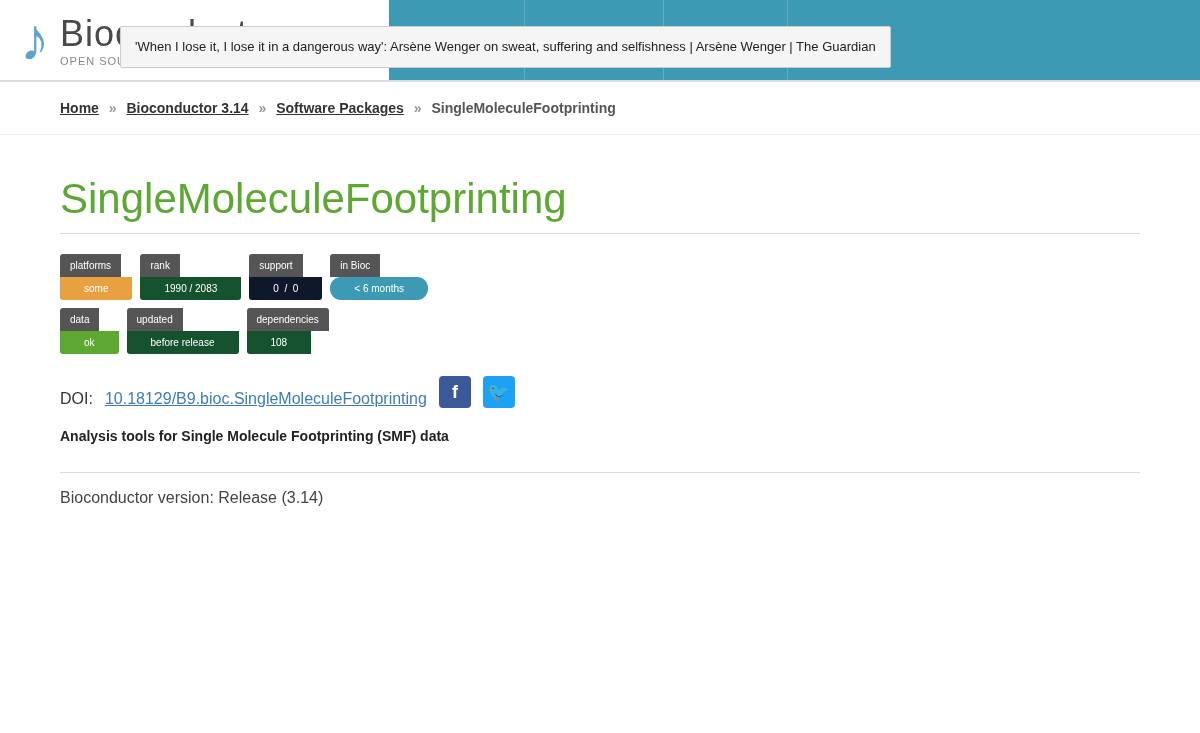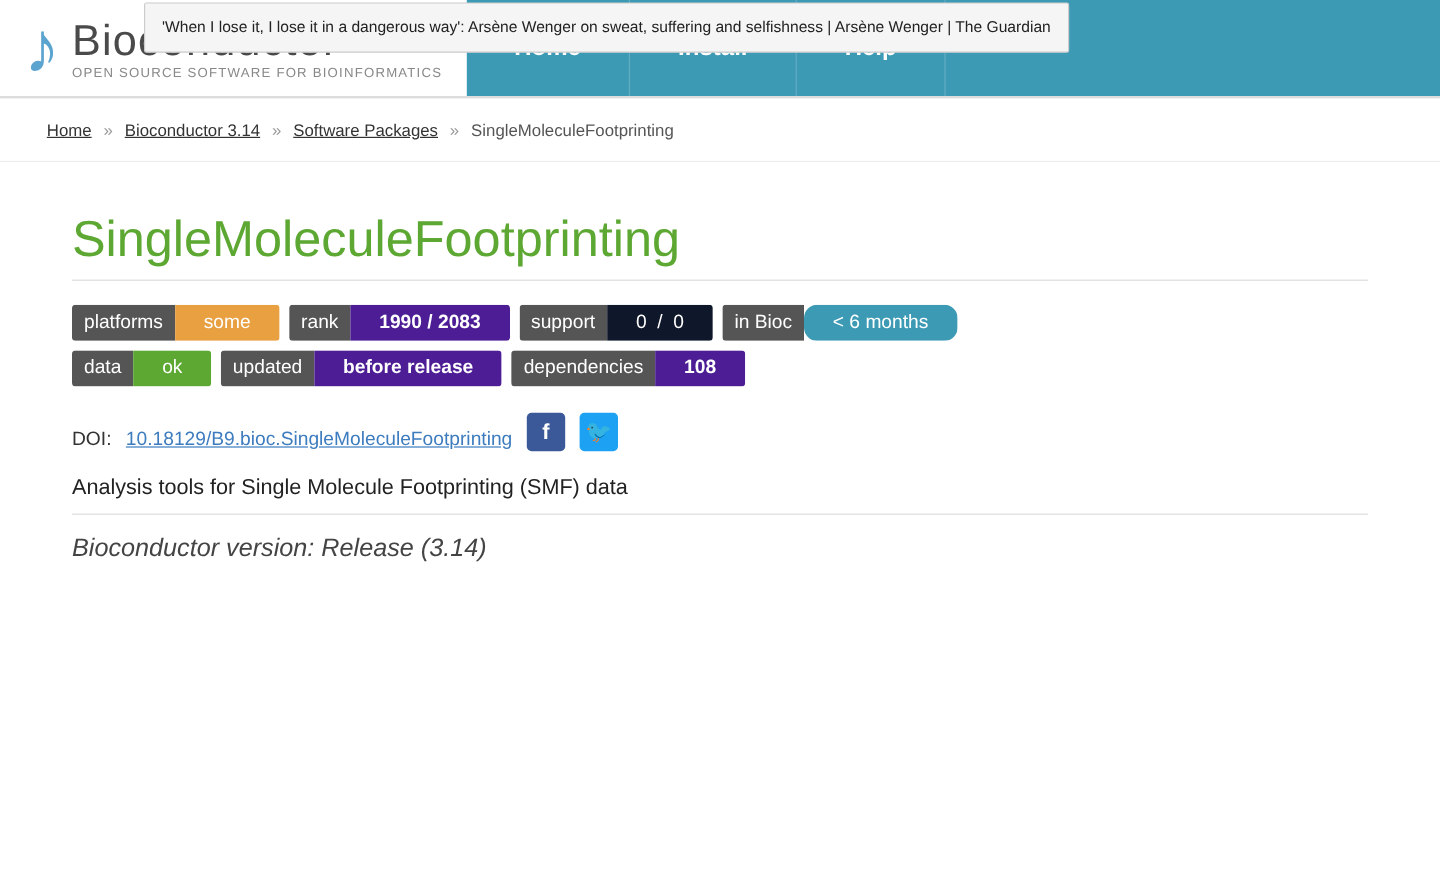--- a/index.html
+++ b/index.html
@@ -1,21 +1,21 @@
 <!DOCTYPE html>
 <html><head>
   <meta charset="utf-8">
   <style>
     * { margin: 0; padding: 0; box-sizing: border-box; }
     body { font-family: Arial, sans-serif; background: #fff; color: #333; }
 
     
     .tooltip {
       position: absolute;
-      top: 2px;
+      top: 26px;
       left: 120px;
       background: #f5f5f5;
       border: 1px solid #ccc;
       padding: 10px 14px;
       font-size: 13px;
       color: #222;
       max-width: 780px;
       z-index: 100;
       line-height: 1.5;
       border-radius: 2px;
@@ -73,24 +73,25 @@
       color: #fff;
       font-size: 20px;
       font-weight: bold;
       cursor: pointer;
       text-decoration: none;
       border-right: 1px solid rgba(255,255,255,0.2);
     }
 
     
     .breadcrumb {
-      padding: 18px 39px;
+      padding: 18px 60px;
       font-size: 14px;
       color: #555;
       border-bottom: 1px solid #eee;
+      font-weight: bold;
     }
     .breadcrumb a {
       color: #333;
       text-decoration: underline;
     }
     .breadcrumb .sep {
       margin: 0 6px;
       color: #999;
     }
 
@@ -118,33 +119,34 @@
       flex-wrap: wrap;
       gap: 8px;
       margin-bottom: 8px;
       align-items: center;
     }
     .badge {
       display: inline-flex;
       align-items: flex-start;
       border-radius: 3px;
       overflow: hidden;
-      font-size: 16px;
+      font-size: 10px;
+      flex-direction: column;
     }
     .badge-label {
       background: #555;
       color: #fff;
       padding: 6px 10px;
     }
     .badge-value {
       padding: 6px 24px;
       color: #fff;
     }
     .badge-value.orange { background: #e8a040; }
-    .badge-value.blue { background: #4c1d95; font-weight: bold; }
+    .badge-value.blue { background: #14532d; }
     .badge-value.green { background: #5da832; }
     .badge-value.olive { background: #0f172a; }
     .badge-value.teal { background: #3d9ab5; border-radius: 11px; }
 
     
     .doi-row {
       display: flex;
       align-items: flex-end;
       gap: 12px;
       margin: 20px 0;
@@ -166,33 +168,32 @@
       color: #fff;
       font-size: 18px;
       font-weight: bold;
       cursor: pointer;
     }
     .social-icon.facebook { background: #3b5998; }
     .social-icon.twitter { background: #1da1f2; }
 
     
     .description {
-      font-size: 18px;
-      font-weight: normal;
+      font-size: 14px;
+      font-weight: bold;
       color: #222;
       margin: 16px 0;
-      padding-bottom: 11px;
+      padding-bottom: 28px;
       border-bottom: 1px solid #ddd;
     }
 
     
     .version-text {
-      font-size: 21px;
+      font-size: 16px;
       color: #444;
-      font-style: italic;
     }
   </style>
 </head>
 <body>
 
 <div class="tooltip">
   <div>'When I lose it, I lose it in a dangerous way': Arsène Wenger on sweat, suffering and selfishness | Arsène Wenger | The Guardian</div>
 </div>
 
 <div class="header">

